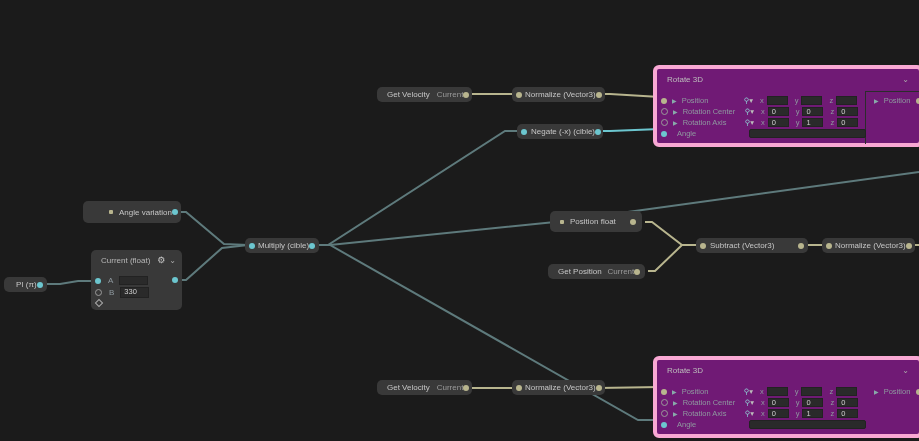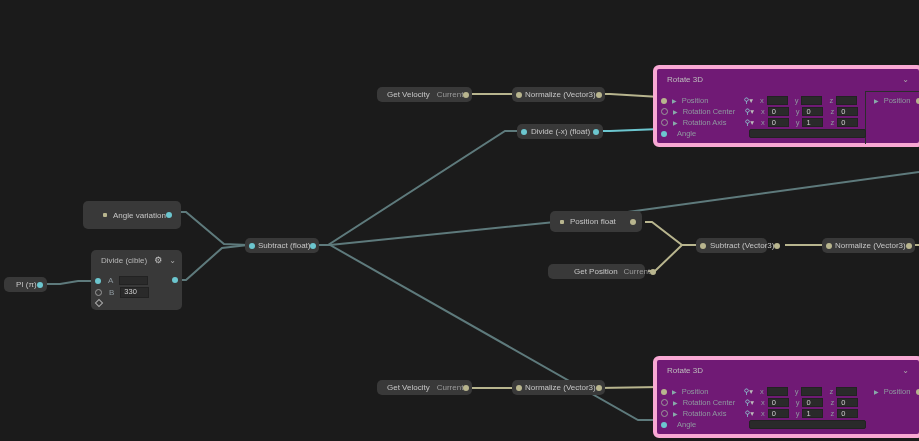--- a/index.html
+++ b/index.html
@@ -59,29 +59,29 @@
     <path d="M910 97 L919 97" stroke="#b8b58e"></path>
     <path d="M910 387 L919 387" stroke="#b8b58e"></path>
   </g>
 </svg>
 
 <div class="node pill" style="left:4px;top:277px;width:43px;align-items:center;">
   <span style="margin-left:6px;">PI (π)</span>
   <span class="dot cy" style="margin-left:auto;"></span>
 </div>
 
-<div class="node" style="left:83px;top:201px;width:98px;height:28px;padding:0 16px;">
+<div class="node" style="left:83px;top:201px;width:98px;height:22px;padding:0 22px;">
   <span class="dot ol sq" style="margin-left:4px;"></span>
   <span style="margin-left:6px;">Angle variation</span>
   <span class="dot cy" style="margin-left:auto;"></span>
 </div>
 
 <div class="node" style="left:91px;top:250px;width:91px;height:60px;display:block;">
   <div style="display:flex;align-items:center;height:20px;padding:0 6px;">
-    <span style="margin-left:4px;color:#b8b8b8;">Divide (cible)</span>
+    <span style="margin-left:4px;color:#b8b8b8;">Current (float)</span>
     <span style="margin-left:7px;font-size:9px;">⚙</span>
     <span class="chev" style="margin-left:auto;">⌄</span>
   </div>
   <div style="position:absolute;left:4px;top:26px;display:flex;align-items:center;">
     <span class="dot cy"></span>
     <span class="lbl" style="margin-left:7px;">A</span>
     <span class="fld" style="margin-left:6px;width:29px;"></span>
   </div>
   <div style="position:absolute;left:4px;top:37px;display:flex;align-items:center;">
     <span class="dot ring"></span>
@@ -89,39 +89,39 @@
     <span class="fld" style="margin-left:6px;width:29px;height:11px;">330</span>
   </div>
   <div style="position:absolute;left:5px;top:49px;">
     <span class="dot dia"></span>
   </div>
   <span class="dot cy" style="position:absolute;right:4px;top:27px;"></span>
 </div>
 
 <div class="node pill" style="left:245px;top:238px;width:74px;padding:0 4px;">
   <span class="dot cy"></span>
-  <span style="margin-left:3px;">Subtract (float)</span>
+  <span style="margin-left:3px;">Multiply (cible)</span>
   <span class="dot cy" style="margin-left:auto;"></span>
 </div>
 
 <div class="node pill" style="left:377px;top:87px;width:95px;">
   <span style="margin-left:4px;">Get Velocity</span>
   <span class="muted" style="margin-left:7px;">Current</span>
   <span class="dot ol" style="margin-left:auto;"></span>
 </div>
 
 <div class="node pill" style="left:512px;top:87px;width:93px;padding:0 4px;">
   <span class="dot ol"></span>
   <span style="margin-left:3px;">Normalize (Vector3)</span>
   <span class="dot ol" style="margin-left:auto;"></span>
 </div>
 
 <div class="node pill" style="left:517px;top:124px;width:86px;padding:0 4px;">
   <span class="dot cy"></span>
-  <span style="margin-left:4px;">Divide (-x) (float)</span>
+  <span style="margin-left:4px;">Negate (-x) (cible)</span>
   <span class="dot cy" style="margin-left:auto;"></span>
 </div>
 
 <div class="big" style="left:653px;top:65px;width:262px;height:74px;">
   <div class="hdr">
     <span>Rotate 3D</span>
     <span class="chev" style="margin-left:auto;">⌄</span>
   </div>
   <div style="position:absolute;left:208px;top:22px;width:54px;height:52px;border-top:1px solid #2c2c2c;border-left:1px solid #2c2c2c;"></div>
 
@@ -176,26 +176,26 @@
   </div>
 </div>
 
 <div class="node" style="left:550px;top:211px;width:92px;height:21px;padding:0 6px;">
   <span class="dot ol sq" style="margin-left:4px;"></span>
   <span style="margin-left:6px;">Position float</span>
   <span class="dot ol" style="margin-left:auto;"></span>
 </div>
 
 <div class="node pill" style="left:548px;top:264px;width:97px;">
-  <span style="margin-left:20px;">Get Position</span>
+  <span style="margin-left:4px;">Get Position</span>
   <span class="muted" style="margin-left:6px;">Current</span>
   <span class="dot ol" style="margin-left:auto;"></span>
 </div>
 
-<div class="node pill" style="left:696px;top:238px;width:71px;padding:0 4px;">
+<div class="node pill" style="left:696px;top:238px;width:112px;padding:0 4px;">
   <span class="dot ol"></span>
   <span style="margin-left:4px;">Subtract (Vector3)</span>
   <span class="dot ol" style="margin-left:auto;"></span>
 </div>
 
 <div class="node pill" style="left:822px;top:238px;width:93px;padding:0 4px;">
   <span class="dot ol"></span>
   <span style="margin-left:3px;">Normalize (Vector3)</span>
   <span class="dot ol" style="margin-left:auto;"></span>
 </div>

